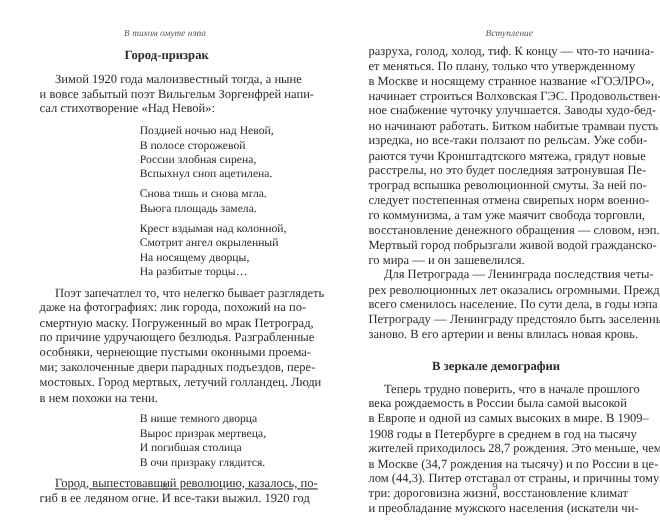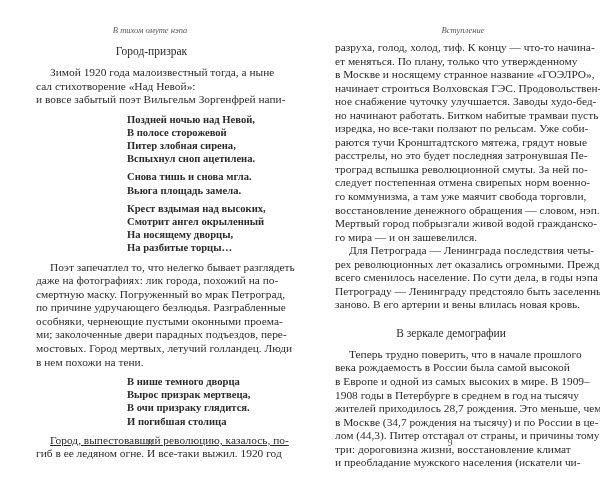--- a/index.html
+++ b/index.html
@@ -11,76 +11,76 @@
   .page.left { left: 0; }
   .page.right { left: 300px; }
   .running-head {
     position: absolute; top: 25px; left: 0; width: 300px; text-align: center;
     font-family: "Liberation Serif", serif; font-style: italic; font-size: 8.5px; color: #555;
   }
   .page.right .running-head { left: 13px; }
   .textblock { position: absolute; font-family: "Liberation Serif", serif; font-size: 11.4px; line-height: 13.55px; color: #2b2b2b; }
   .page.left .textblock { left: 36px; width: 231px; top: 44px; }
   .page.right .textblock { left: 35px; width: 232px; top: 41px; }
-  h2 { font-family: "Liberation Serif", serif; font-weight: normal; font-size: 11.5px; text-align: center; margin: 0 0 8px 0; line-height: 14px; }
+  h2 { font-family: "Liberation Serif", serif; font-weight: bold; font-size: 11.5px; text-align: center; margin: 0 0 8px 0; line-height: 14px; }
   .line { display: block; text-align: justify; text-align-last: justify; white-space: nowrap; }
   .line.last { text-align-last: left; }
-  .verse { margin: 6px 0 6px 0; padding-left: 91px; font-size: 10.6px; line-height: 13.2px; font-weight: bold; }
+  .verse { margin: 6px 0 6px 0; padding-left: 91px; font-size: 10.6px; line-height: 13.2px; }
   .stanza { margin-bottom: 5px; }
   .stanza:last-child { margin-bottom: 0; }
   .vline { display: block; white-space: nowrap; }
   .folio { position: absolute; top: 437px; width: 300px; left: 0; text-align: center; font-family: "Liberation Serif", serif; font-size: 10px; color: #555; }
   .section-gap { height: 14px; }
 </style>
 </head>
 <body>
 
 <div class="page left">
   <div class="running-head">В тихом омуте нэпа</div>
   <div class="textblock">
     <h2>Город-призрак</h2>
     <div class="para">
         <span class="line" style="padding-left: 14px;">Зимой 1920 года малоизвестный тогда, а ныне</span>
+        <span class="line">и вовсе забытый поэт Вильгельм Зоргенфрей напи-</span>
         <span class="line last">сал стихотворение «Над Невой»:</span>
-        <span class="line">и вовсе забытый поэт Вильгельм Зоргенфрей напи-</span>
       </div>
     <div class="verse">
         <div class="stanza">
           <span class="vline">Поздней ночью над Невой,</span>
           <span class="vline">В полосе сторожевой</span>
-          <span class="vline">Питер злобная сирена,</span>
+          <span class="vline">России злобная сирена,</span>
           <span class="vline">Вспыхнул сноп ацетилена.</span>
         </div>
         <div class="stanza">
           <span class="vline">Снова тишь и снова мгла.</span>
           <span class="vline">Вьюга площадь замела.</span>
         </div>
         <div class="stanza">
-          <span class="vline">Крест вздымая над высоких,</span>
+          <span class="vline">Крест вздымая над колонной,</span>
           <span class="vline">Смотрит ангел окрыленный</span>
           <span class="vline">На носящему дворцы,</span>
           <span class="vline">На разбитые торцы…</span>
         </div>
       </div>
     <div class="para">
         <span class="line" style="padding-left: 14px;">Поэт запечатлел то, что нелегко бывает разглядеть</span>
         <span class="line">даже на фотографиях: лик города, похожий на по-</span>
         <span class="line">смертную маску. Погруженный во мрак Петроград,</span>
         <span class="line">по причине удручающего безлюдья. Разграбленные</span>
         <span class="line">особняки, чернеющие пустыми оконными проема-</span>
         <span class="line">ми; заколоченные двери парадных подъездов, пере-</span>
         <span class="line">мостовых. Город мертвых, летучий голландец. Люди</span>
         <span class="line last">в нем похожи на тени.</span>
       </div>
     <div class="verse">
         <div class="stanza">
           <span class="vline">В нише темного дворца</span>
           <span class="vline">Вырос призрак мертвеца,</span>
+          <span class="vline">И погибшая столица</span>
           <span class="vline">В очи призраку глядится.</span>
-          <span class="vline">И погибшая столица</span>
         </div>
       </div>
     <div class="para">
         <span class="line" style="padding-left: 14px; text-decoration: underline;">Город, выпестовавший революцию, казалось, по-</span>
         <span class="line">гиб в ее ледяном огне. И все-таки выжил. 1920 год</span>
       </div>
   </div>
   <div class="folio">8</div>
 </div>
 

